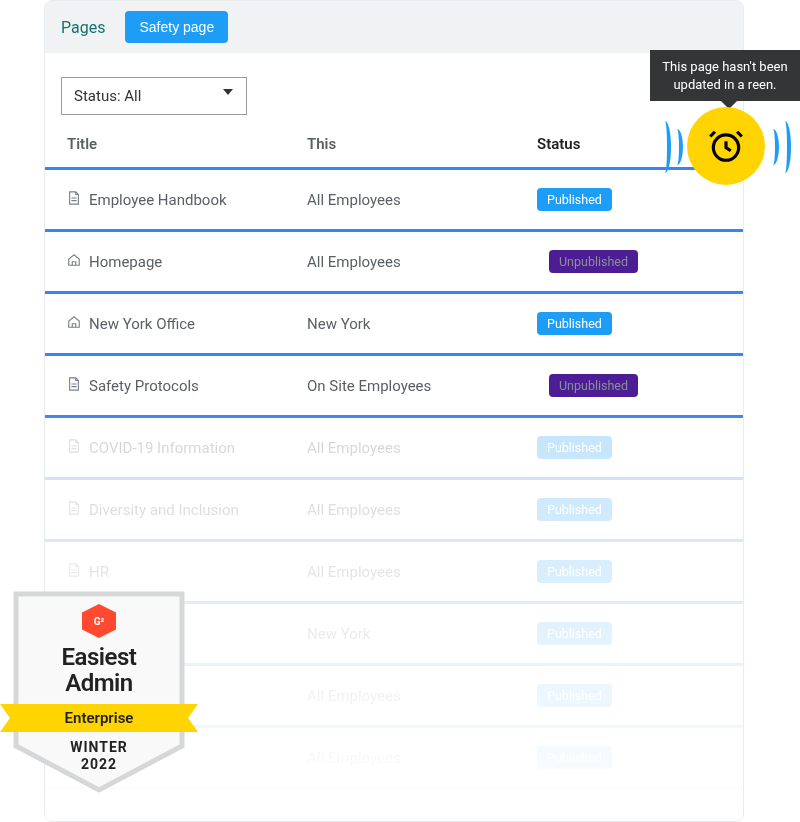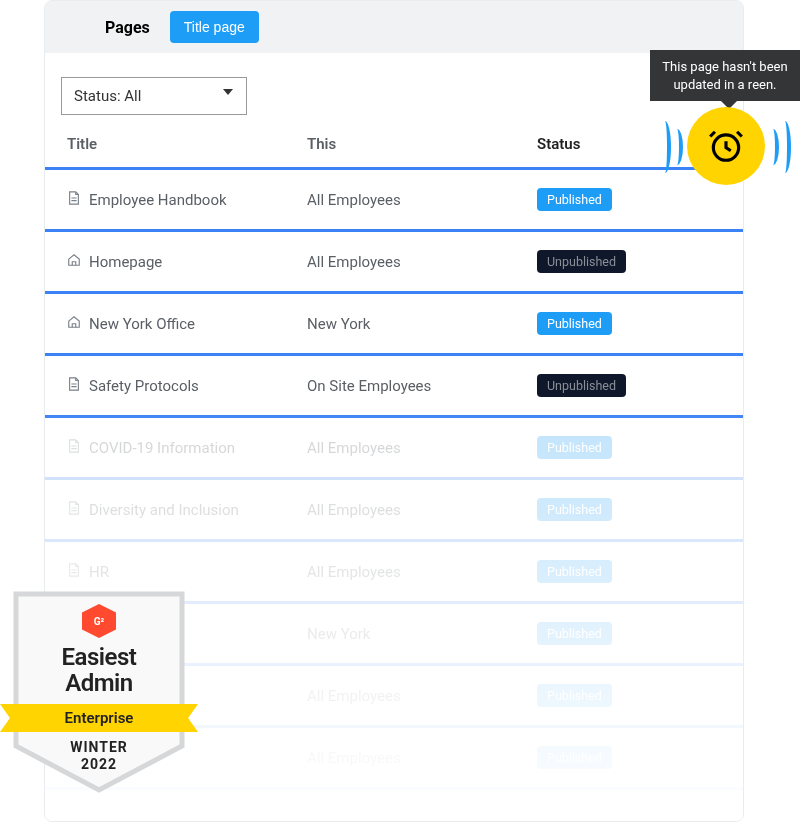--- a/index.html
+++ b/index.html
@@ -23,24 +23,23 @@
       overflow: hidden;
     }
     .header {
       background: #f1f2f3;
       display: flex;
       align-items: center;
       padding: 10px 16px;
       gap: 20px;
     }
     .header-title {
-      color: #000000;
+      color: #0f766e;
       font-size: 16px;
-      font-weight: 700;
-      margin-left: 44px;
+      font-weight: 400;
     }
     .create-btn {
       background: #1E9DF7;
       color: #fff;
       border: none;
       padding: 8px 14px;
       border-radius: 4px;
       font-size: 14px;
       cursor: pointer;
     }
@@ -80,21 +79,21 @@
     .col-title { width: 240px; display: flex; align-items: center; gap: 8px; font-size: 15px; color: #5a5f66; }
     .col-space { width: 230px; font-size: 15px; color: #5a5f66; }
     .col-status { width: 160px; }
     .badge {
       display: inline-block;
       padding: 4px 10px;
       border-radius: 4px;
       font-size: 12.5px;
     }
     .badge.published { background: #1E9DF7; color: #fff; }
-    .badge.unpublished { background: #0f172a; color: #8a8f97; }
+    .badge.unpublished { background: #4c1d95; color: #8a8f97; margin-left: 12px; }
     .faded { opacity: 0.28; }
     .faded .badge.published { background: #1E9DF7; color: #fff; }
     .icon-doc, .icon-home { width: 14px; height: 14px; flex-shrink: 0; }
     .fade-overlay {
       position: absolute;
       left: 0; right: 0; bottom: 0;
       height: 420px;
       background: linear-gradient(to bottom, rgba(255,255,255,0), rgba(255,255,255,1));
       pointer-events: none;
     }
@@ -207,21 +206,21 @@
       line-height: 1.25;
       color: #222;
     }
   </style>
 </head>
 <body>
 
 <div class="window">
   <div class="header">
     <span class="header-title">Pages</span>
-    <button class="create-btn">Title page</button>
+    <button class="create-btn">Safety page</button>
   </div>
 
   <div class="filter-row">
     <div class="status-select">
       <span>Status: All</span>
       <svg width="12" height="10" viewBox="0 0 12 10">
           <path d="M1 2 L6 8 L11 2 Z"></path>
         </svg>
     </div>
   </div>

